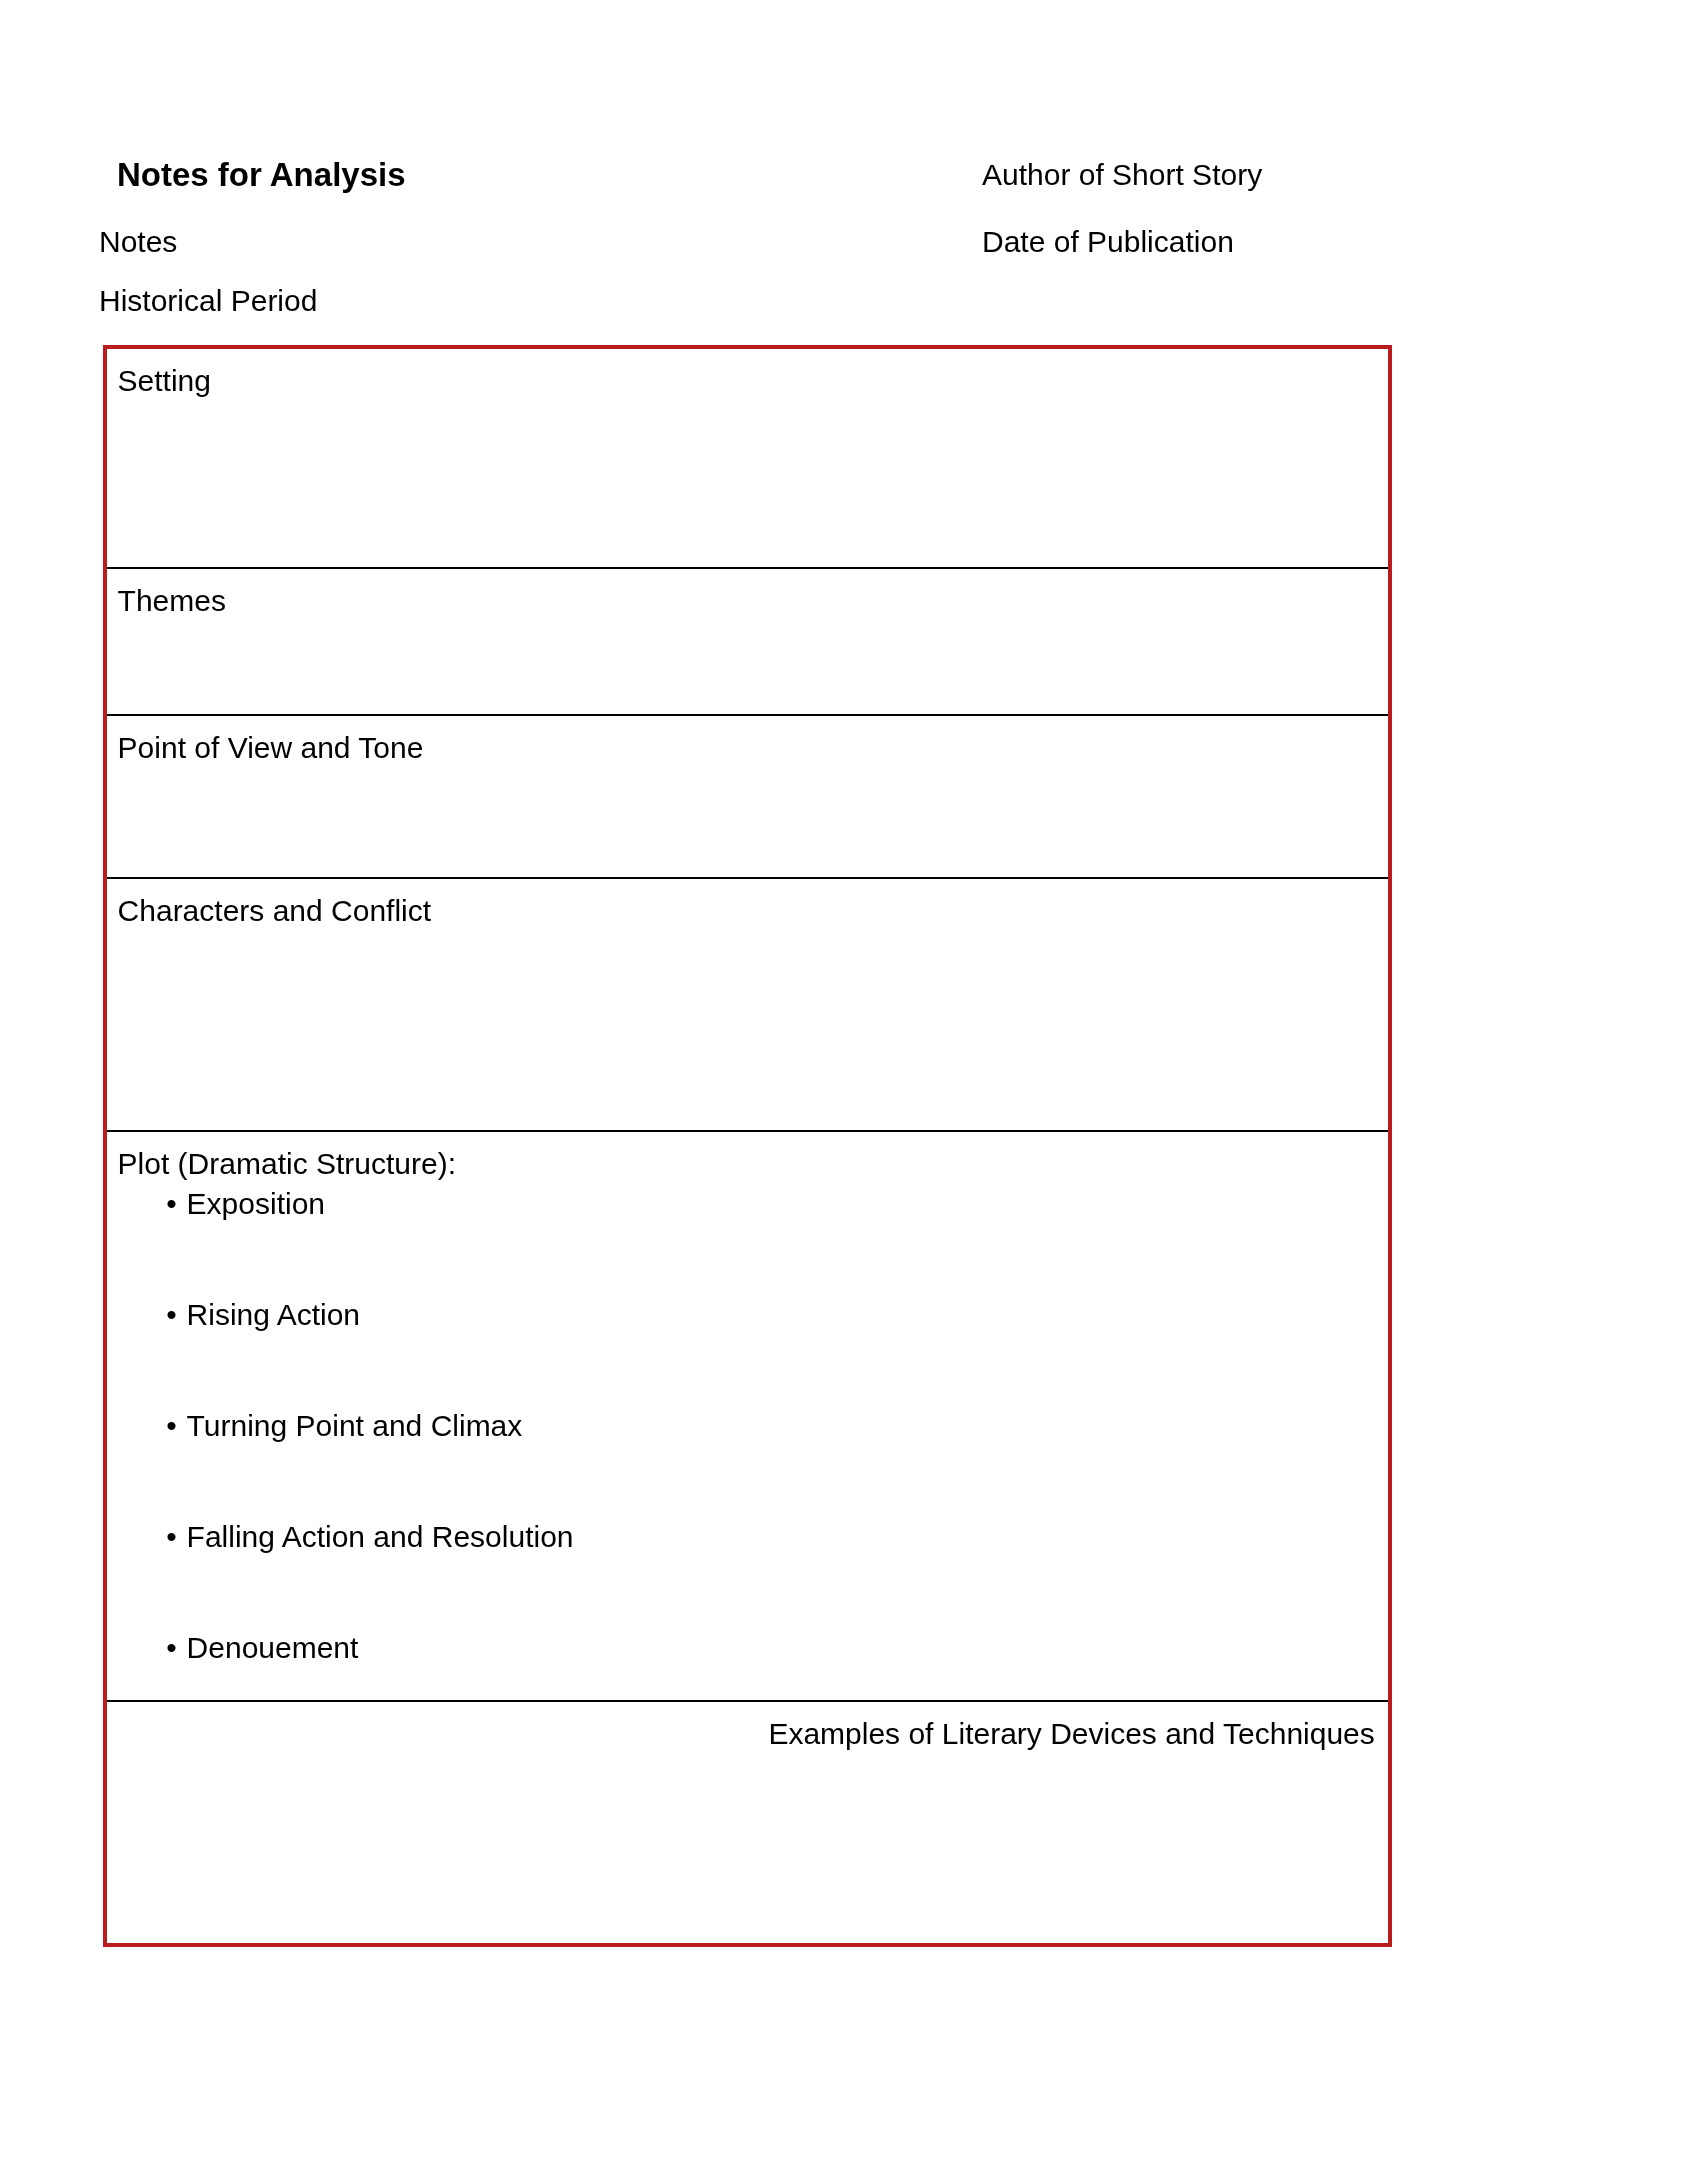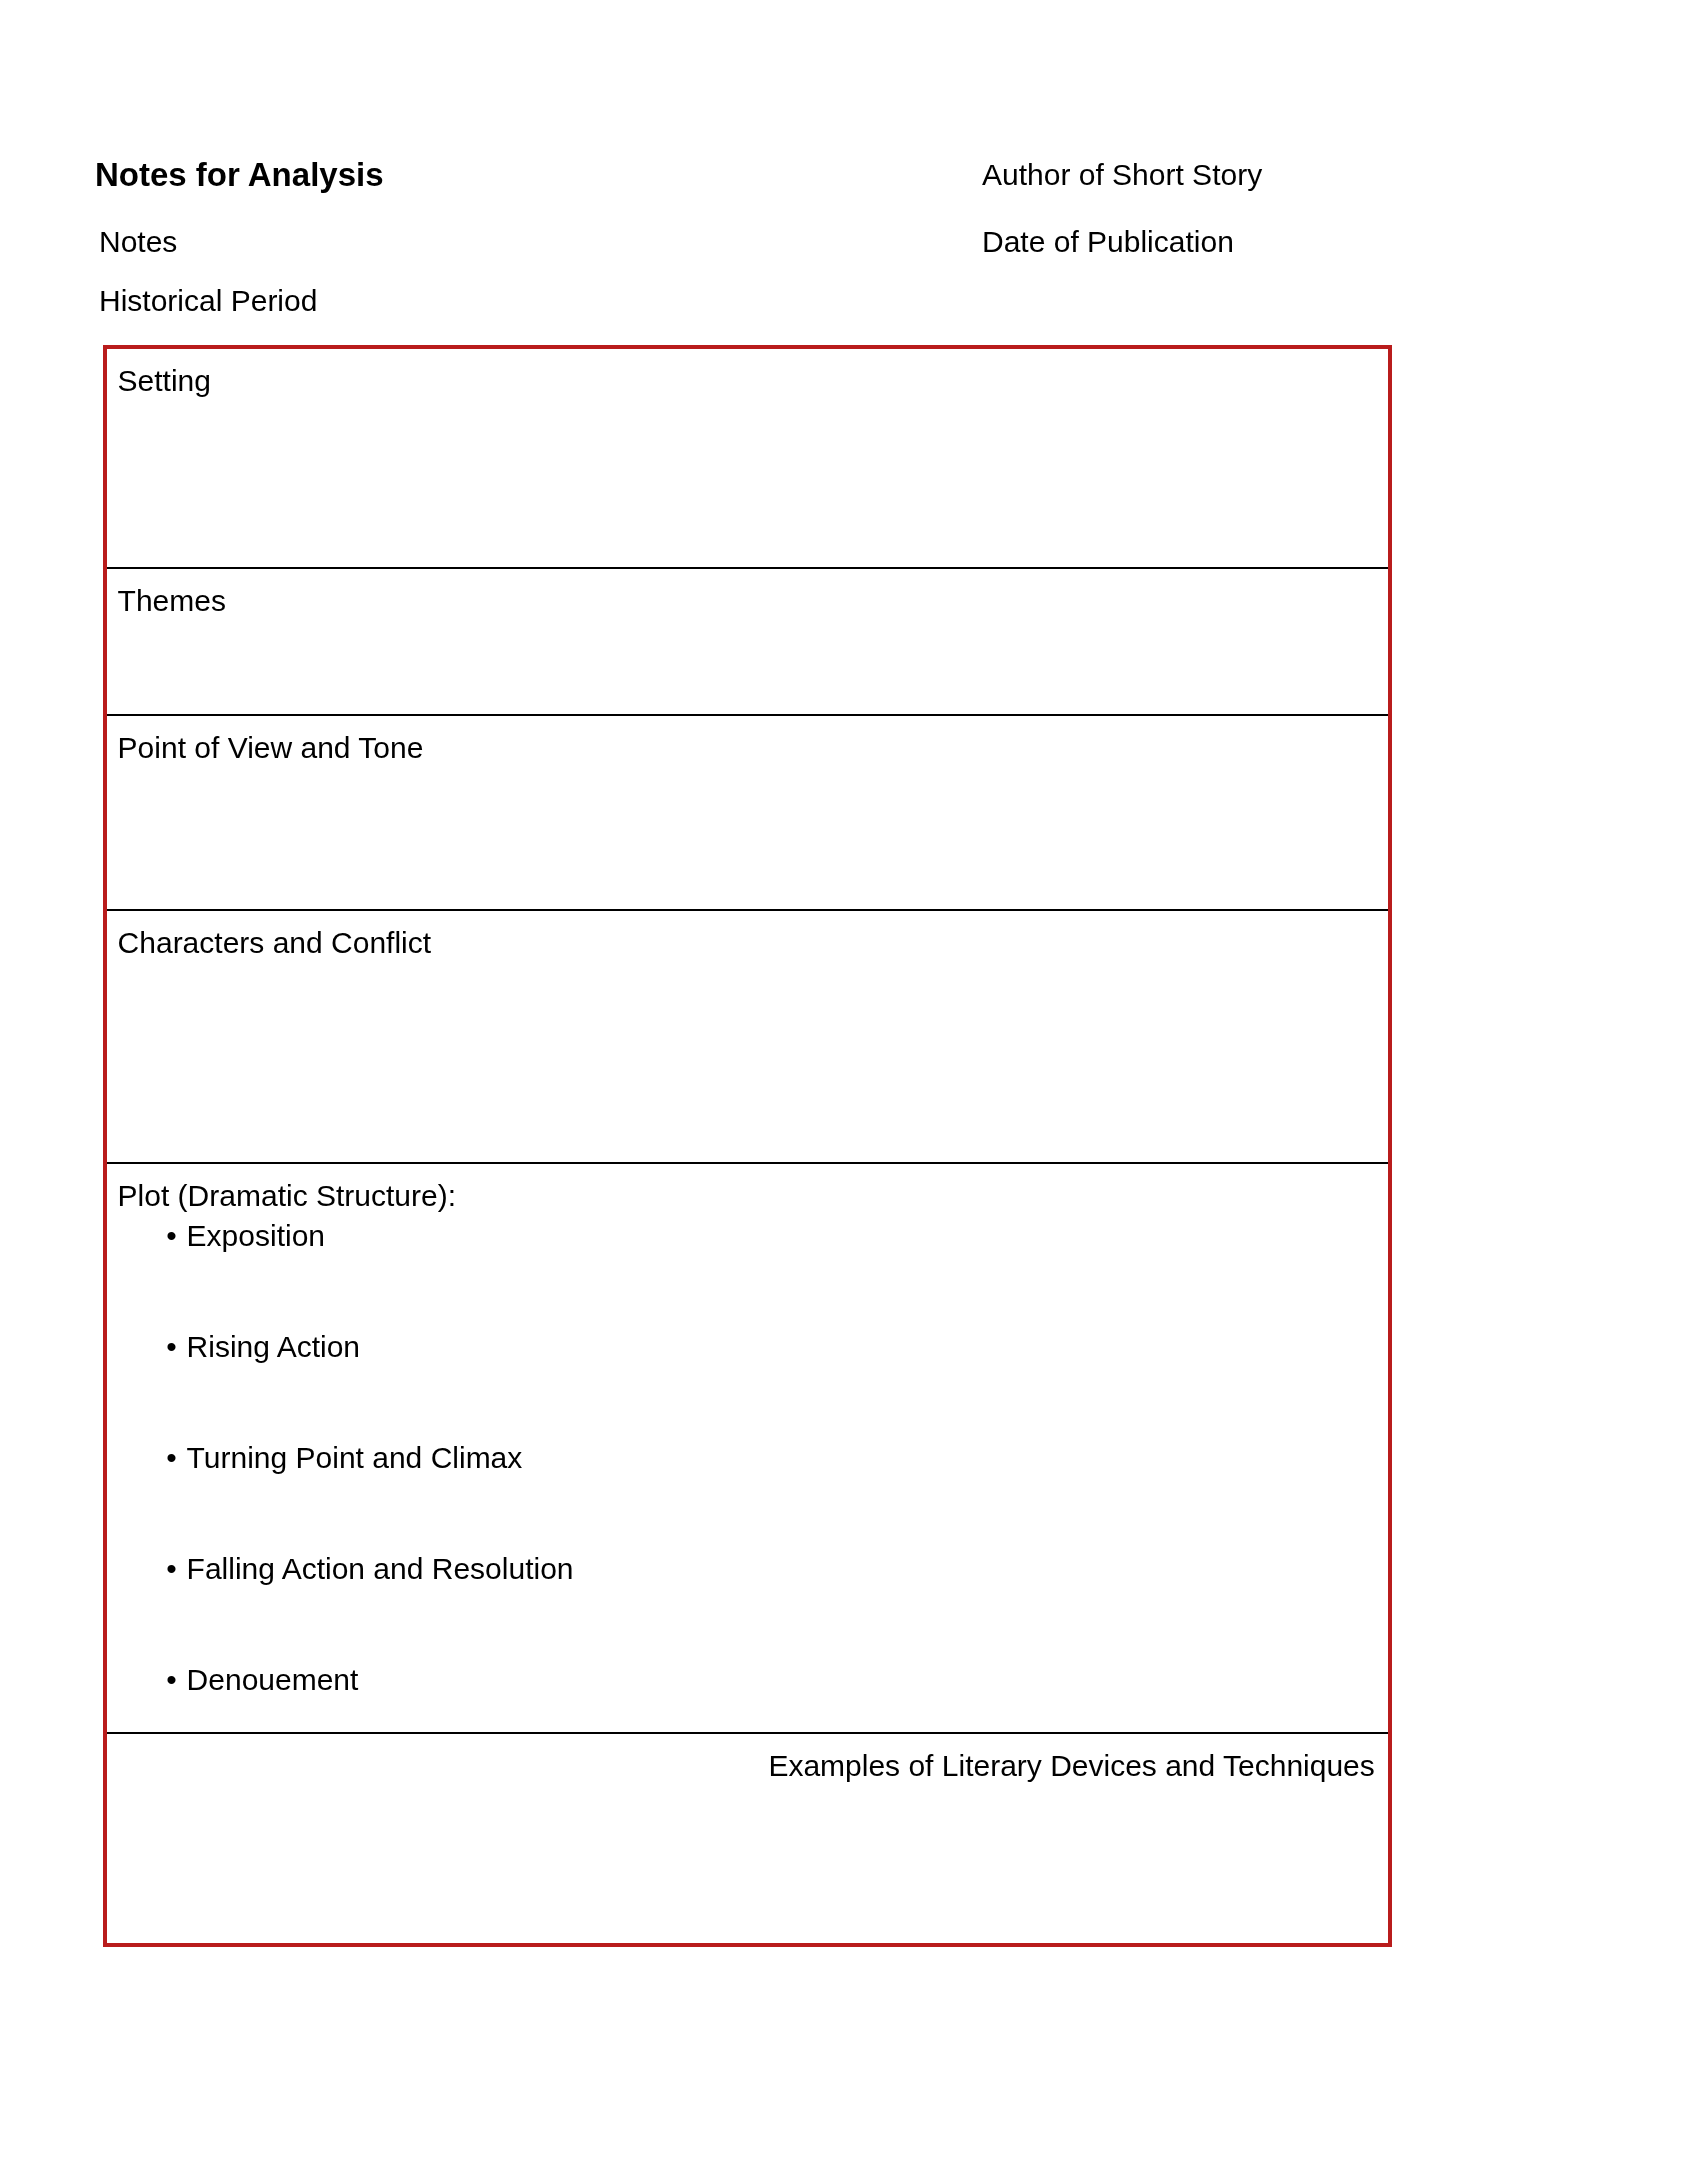--- a/index.html
+++ b/index.html
@@ -39,21 +39,21 @@
     background: #ffffff;
   }
   .t-row {
     box-sizing: border-box;
     padding: 12px 13.2px 0 10.6px;
     overflow: hidden;
   }
   .t-row.bordered { border-bottom: 2px solid #000000; }
   .r1 { height: 220px; }
   .r2 { height: 147px; }
-  .r3 { height: 195px; }
+  .r3 { height: 163px; }
   .r4 { height: 253px; }
   .r5 { height: 570px; }
   .r6 { flex: 1; text-align: right; }
   .cell-label {
     font-size: 30px;
     line-height: 40px;
     white-space: nowrap;
   }
   .bullet-item {
     display: flex;
@@ -67,21 +67,21 @@
     text-align: center;
     flex: 0 0 auto;
   }
   .bullet-text {
     white-space: nowrap;
   }
 </style>
 </head>
 <body>
 
-<div class="abs line doc-title" style="left:95px; top:155px;">Notes for Analysis</div>
+<div class="abs line doc-title" style="left:117px; top:155px;">Notes for Analysis</div>
 
 <div class="abs line" style="left:982px; top:155px;">Author of Short Story</div>
 
 <div class="abs line" style="left:99px; top:222px;">Notes</div>
 
 <div class="abs line" style="left:982px; top:222px;">Date of Publication</div>
 
 <div class="abs line" style="left:99px; top:281px;">Historical Period</div>
 
 <div class="analysis-table">

